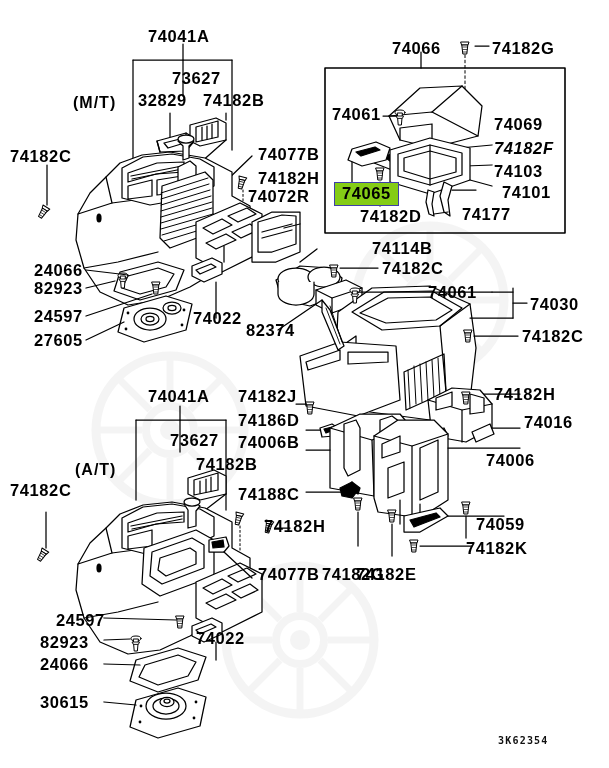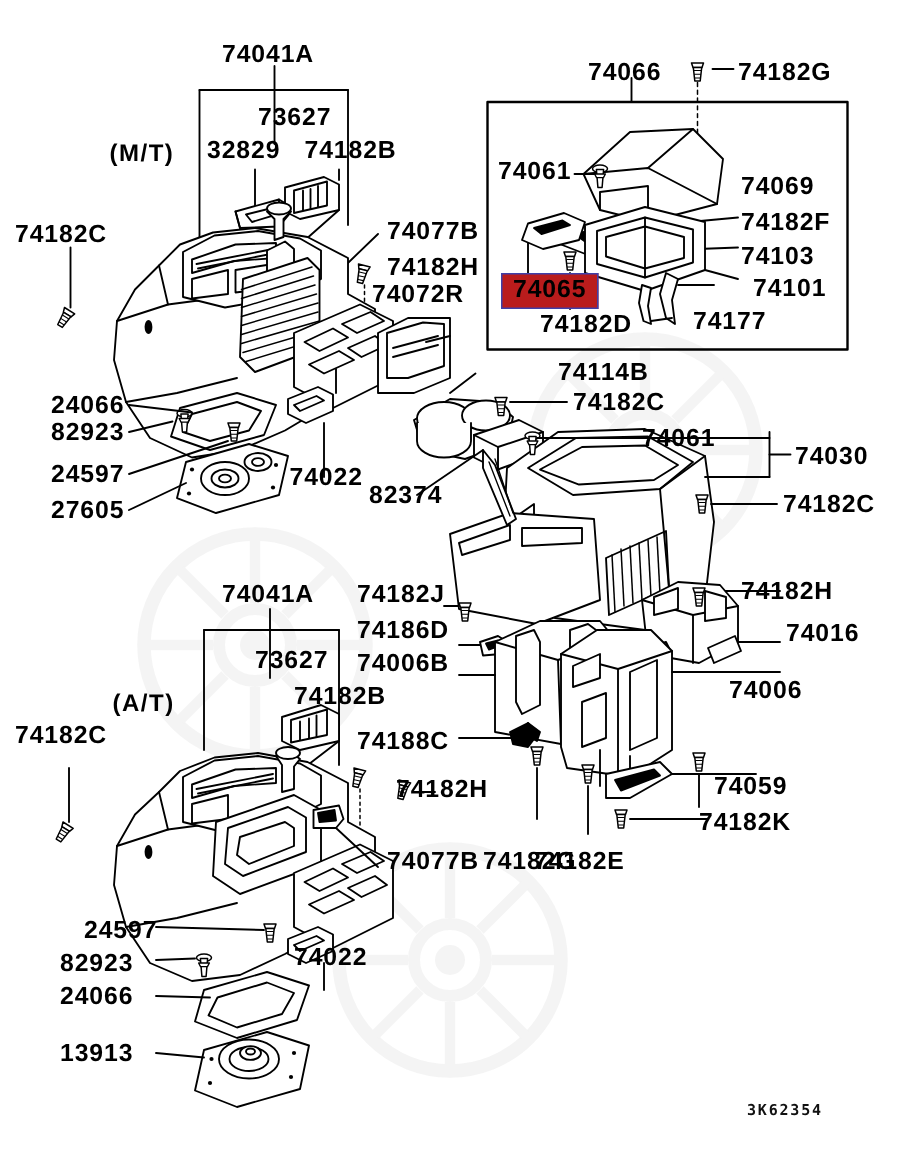--- a/index.html
+++ b/index.html
@@ -12,21 +12,21 @@
   svg.art{position:absolute;left:0;top:0;width:609px;height:768px;overflow:visible;}
   .lbl{
     position:absolute;white-space:nowrap;
     font-size:16.5px;letter-spacing:0.6px;font-weight:700;
     color:#000;line-height:1;
   }
   .lbl.paren{font-size:16px;letter-spacing:1px;margin-left:23px;}
   .hl{
     position:absolute;white-space:nowrap;
     font-size:16.5px;letter-spacing:0.6px;font-weight:700;
-    background:#b91c1c;border:1.6px solid #3f3fa8;color:#000;
+    background:#84cc16;border:1.6px solid #3f3fa8;color:#000;
     padding:2px 7px 3px 7px;line-height:1;
   }
   .refcode{
     position:absolute;font-family:"DejaVu Sans Mono","Liberation Mono",monospace;
     font-size:10px;letter-spacing:1.2px;font-weight:700;color:#111;
   }
 </style>
 </head>
 <body>
 
@@ -486,21 +486,21 @@
   <div class="lbl" style="left:34px;top:280px;">82923</div>
   <div class="lbl" style="left:34px;top:308px;">24597</div>
   <div class="lbl" style="left:34px;top:332px;">27605</div>
   <div class="lbl" style="left:193px;top:310px;">74022</div>
   <div class="lbl" style="left:246px;top:322px;">82374</div>
 
   <div class="lbl" style="left:392px;top:40px;">74066</div>
   <div class="lbl" style="left:492px;top:40px;">74182G</div>
   <div class="lbl" style="left:332px;top:106px;">74061</div>
   <div class="lbl" style="left:494px;top:116px;">74069</div>
-  <div class="lbl" style="left:494px;top:140px;">74182F</div>
+  <div class="lbl" style="left:494px;top:140px;font-style:italic;">74182F</div>
   <div class="lbl" style="left:494px;top:163px;">74103</div>
   <div class="lbl" style="left:478px;top:184px;margin-left:24px;">74101</div>
   <div class="lbl" style="left:462px;top:206px;">74177</div>
   <div class="lbl" style="left:360px;top:208px;">74182D</div>
   <div class="hl" style="left:334px;top:182px;">74065</div>
 
   <div class="lbl" style="left:372px;top:240px;">74114B</div>
   <div class="lbl" style="left:382px;top:260px;">74182C</div>
   <div class="lbl" style="left:428px;top:284px;">74061</div>
   <div class="lbl" style="left:530px;top:296px;">74030</div>
@@ -515,21 +515,21 @@
   <div class="lbl" style="left:238px;top:412px;">74186D</div>
   <div class="lbl" style="left:238px;top:434px;">74006B</div>
   <div class="lbl" style="left:238px;top:486px;">74188C</div>
   <div class="lbl" style="left:264px;top:518px;">74182H</div>
   <div class="lbl" style="left:258px;top:566px;">74077B</div>
   <div class="lbl" style="left:322px;top:566px;">74182G</div>
   <div class="lbl" style="left:356px;top:566px;">74182E</div>
   <div class="lbl" style="left:56px;top:612px;">24597</div>
   <div class="lbl" style="left:40px;top:634px;">82923</div>
   <div class="lbl" style="left:40px;top:656px;">24066</div>
-  <div class="lbl" style="left:40px;top:694px;">13913</div>
+  <div class="lbl" style="left:40px;top:694px;">30615</div>
   <div class="lbl" style="left:196px;top:630px;">74022</div>
 
   <div class="lbl" style="left:494px;top:386px;">74182H</div>
   <div class="lbl" style="left:524px;top:414px;">74016</div>
   <div class="lbl" style="left:486px;top:452px;">74006</div>
   <div class="lbl" style="left:476px;top:516px;">74059</div>
   <div class="lbl" style="left:466px;top:540px;">74182K</div>
 
   <div class="refcode" style="left:498px;top:735px;">3K62354</div>
 

